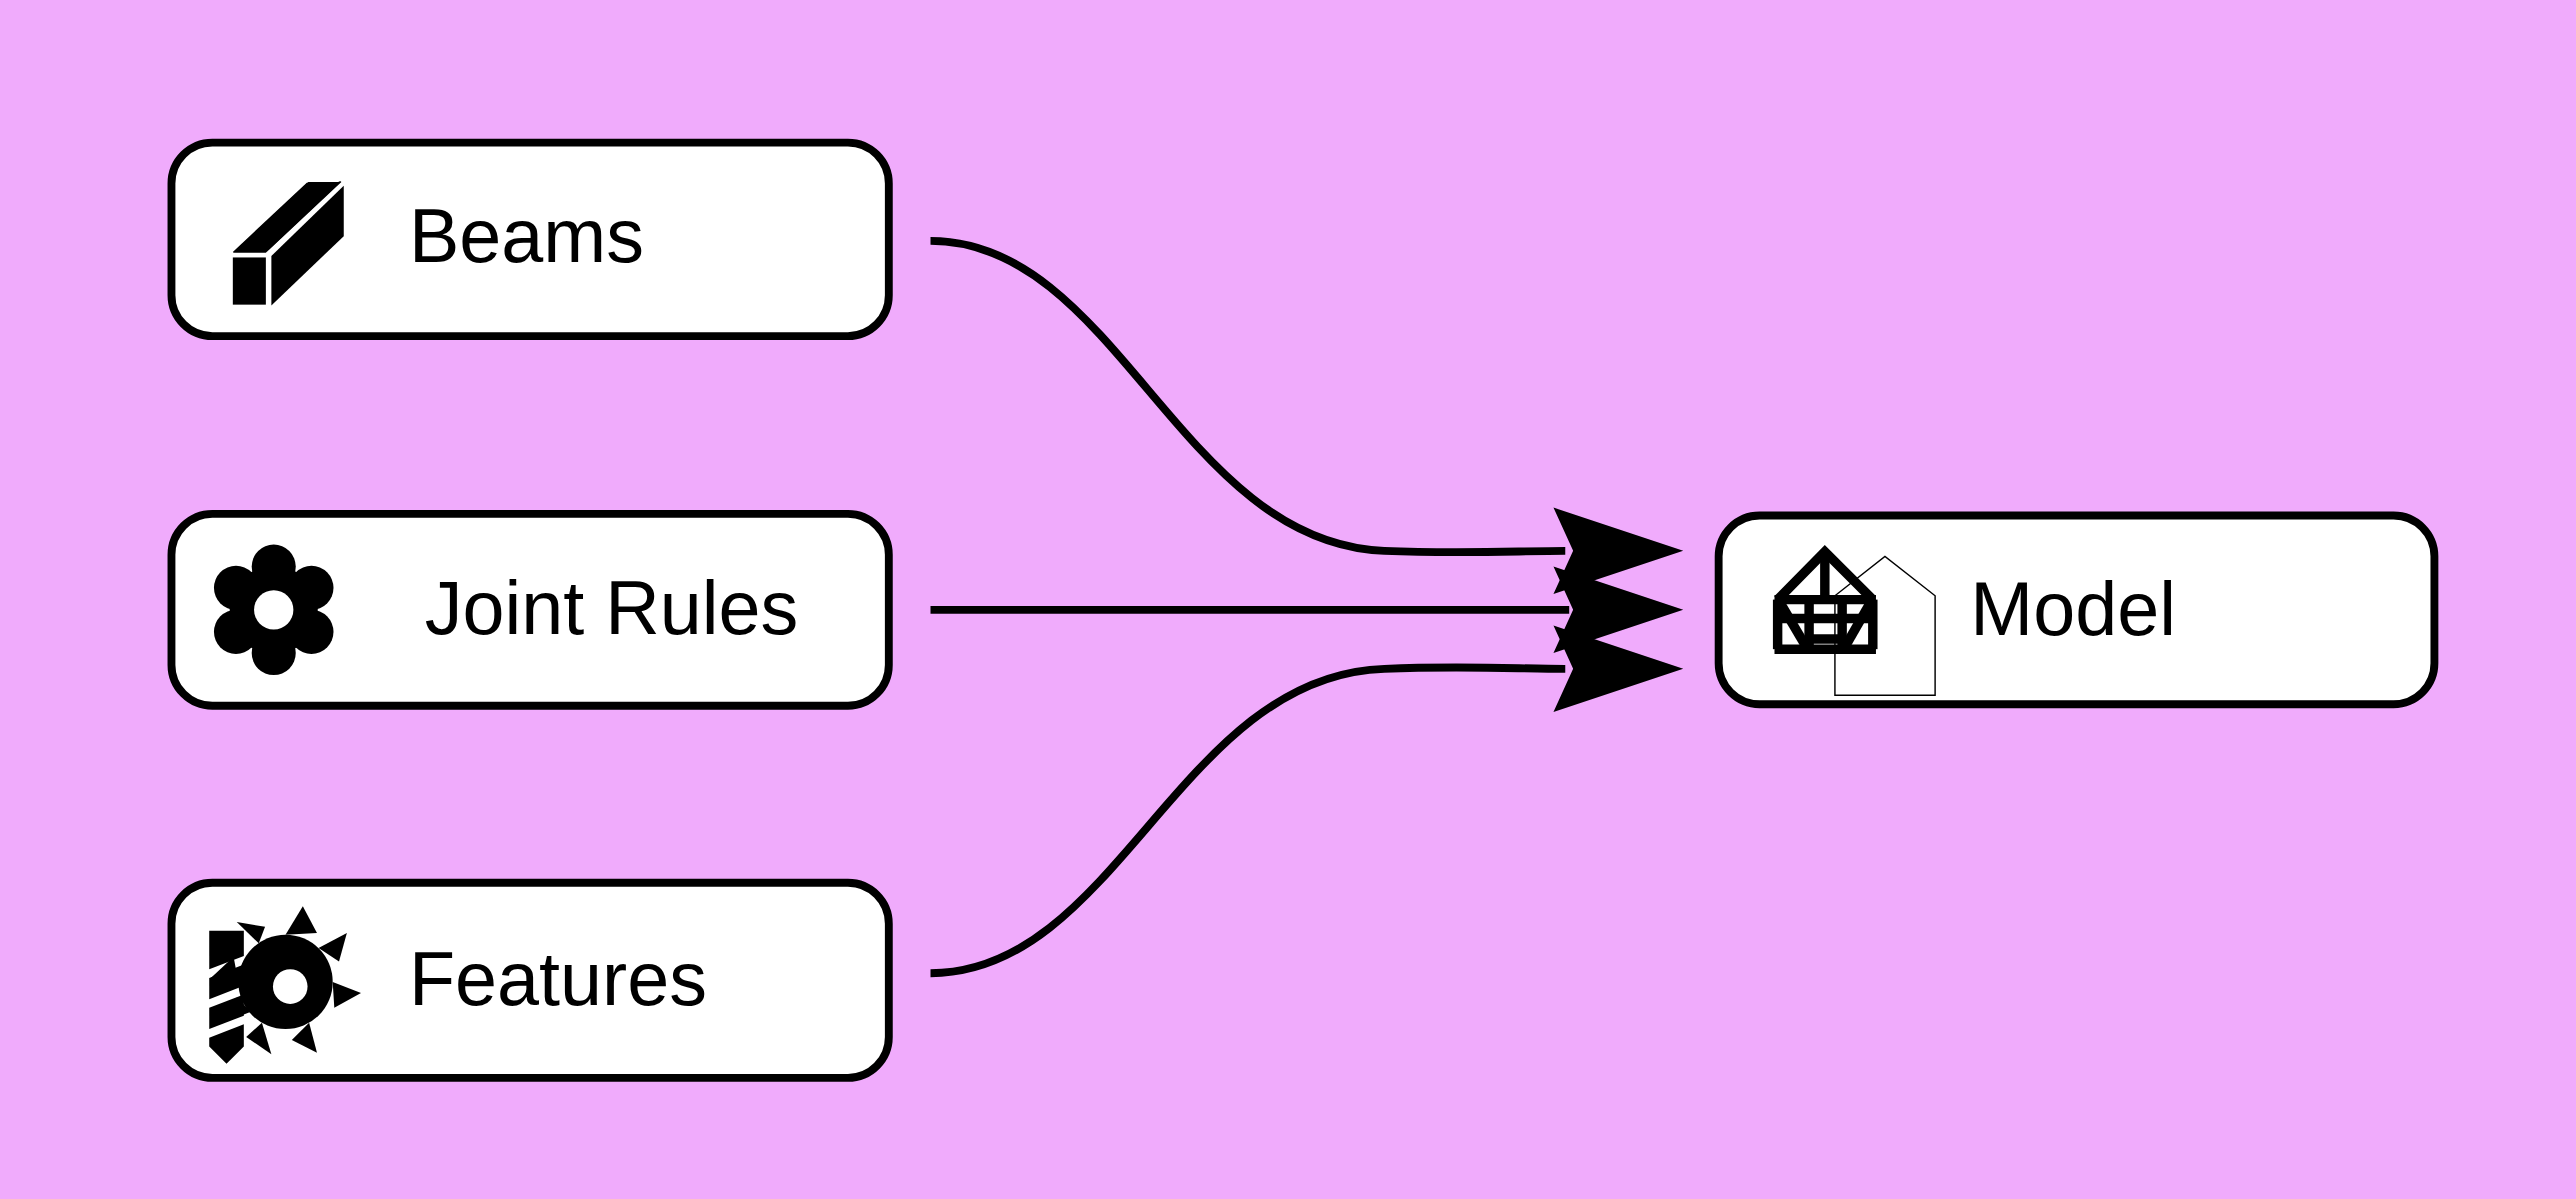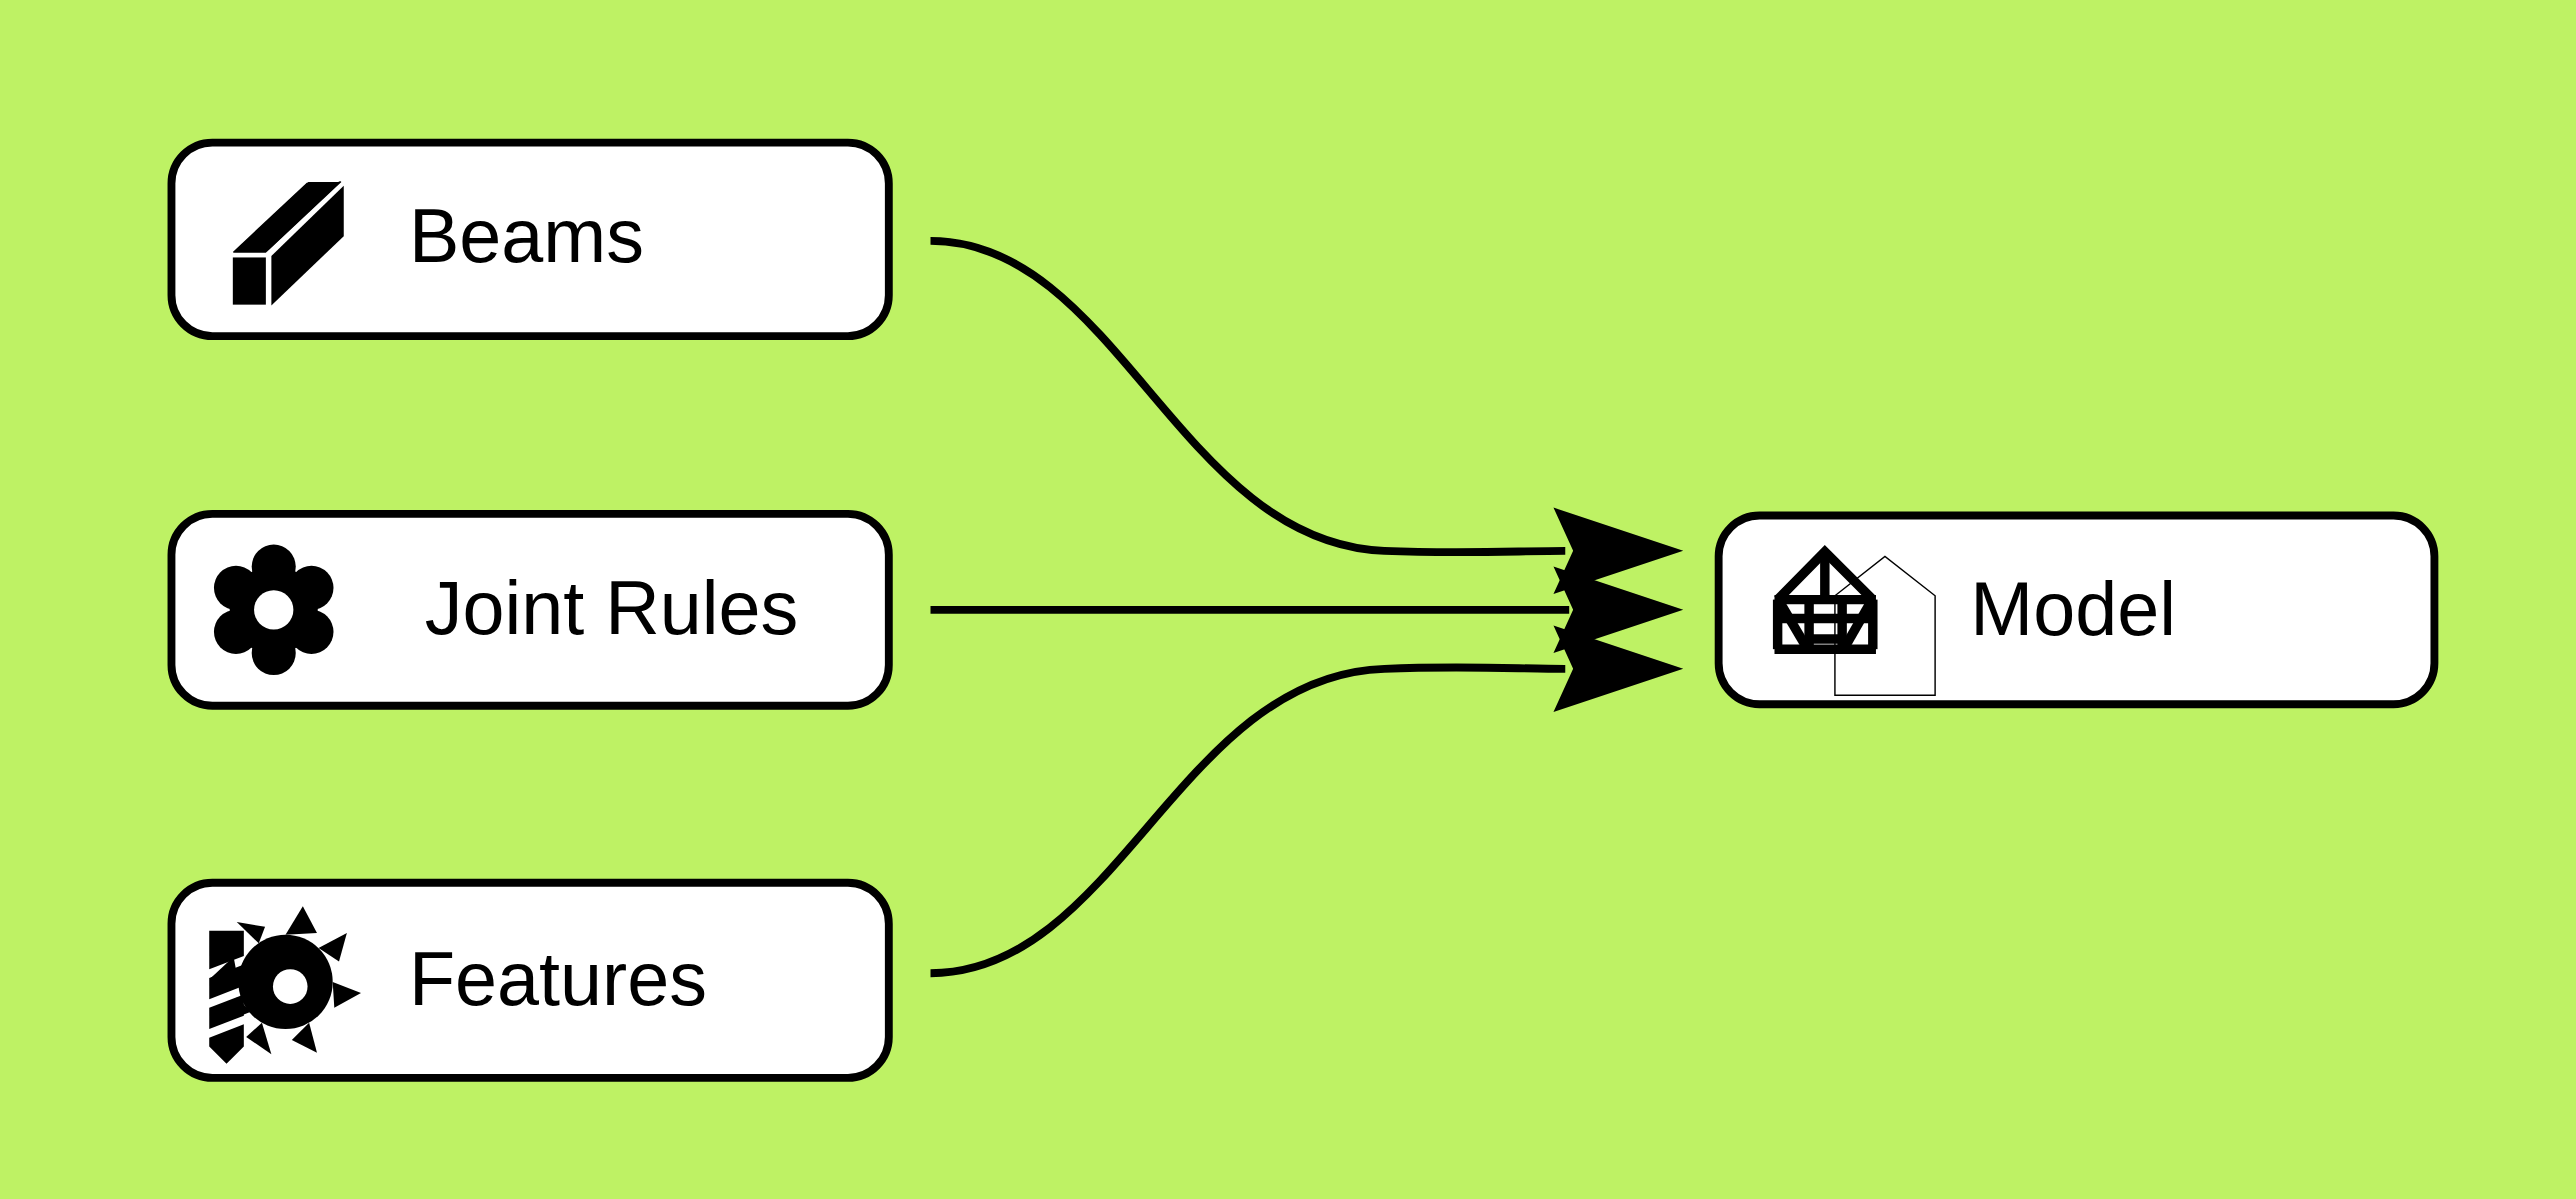--- a/index.html
+++ b/index.html
@@ -11,21 +11,21 @@
   body {
     width: 2576px;
     height: 1200px;
     overflow: hidden;
     font-family: "Liberation Sans", sans-serif;
   }
   #diagram-root {
     position: relative;
     width: 2576px;
     height: 1200px;
-    background: #bef264;
+    background: #f0abfc;
   }
   #diagram-svg {
     position: absolute;
     top: 0;
     left: 0;
     width: 2576px;
     height: 1200px;
     display: block;
   }
   .node-label {

